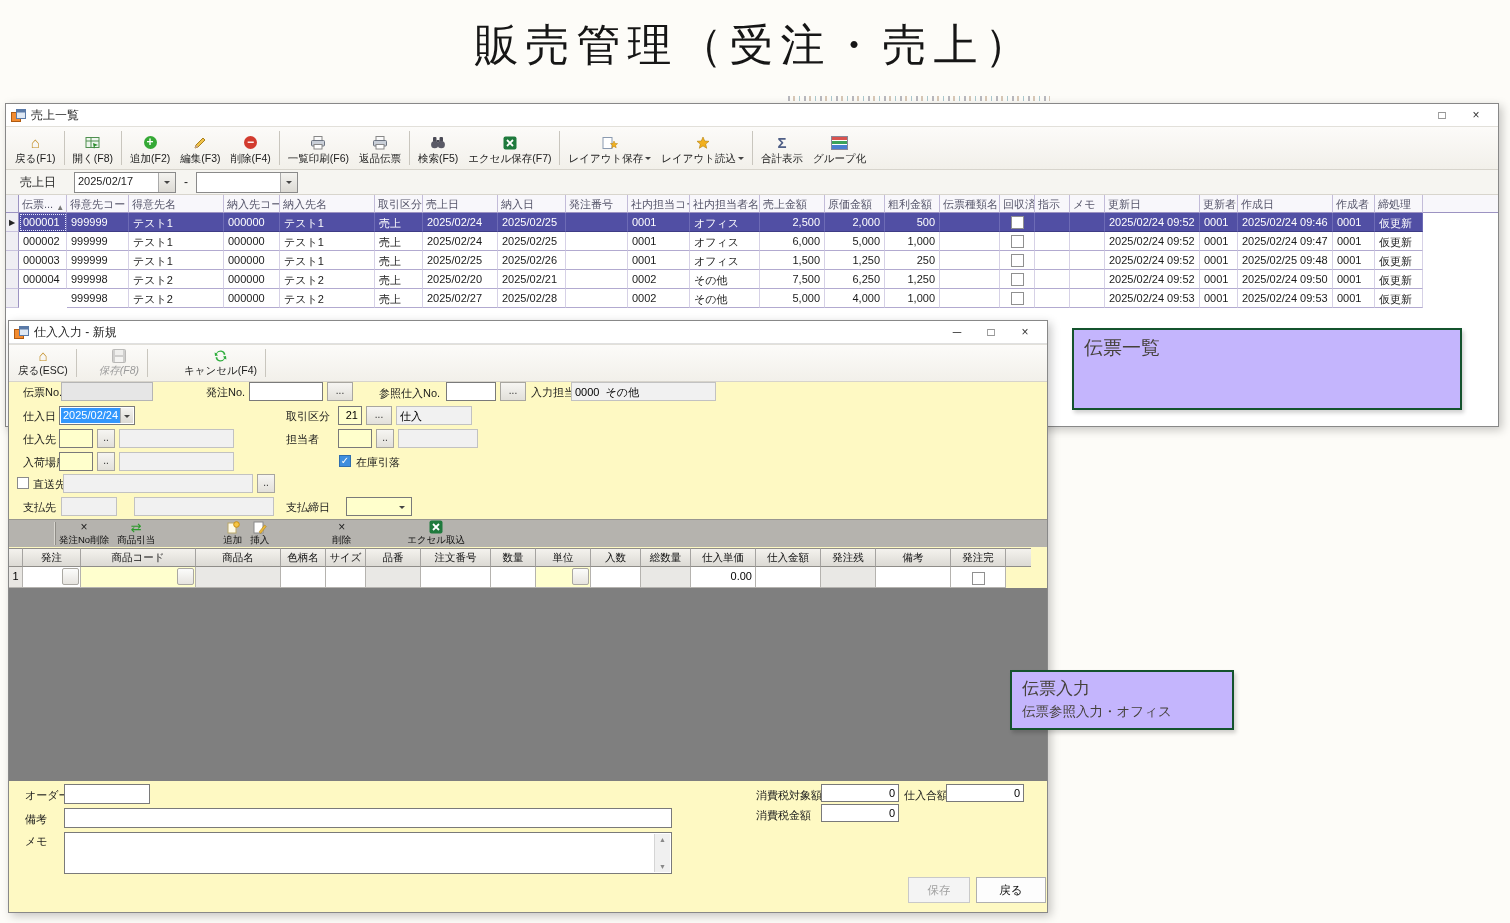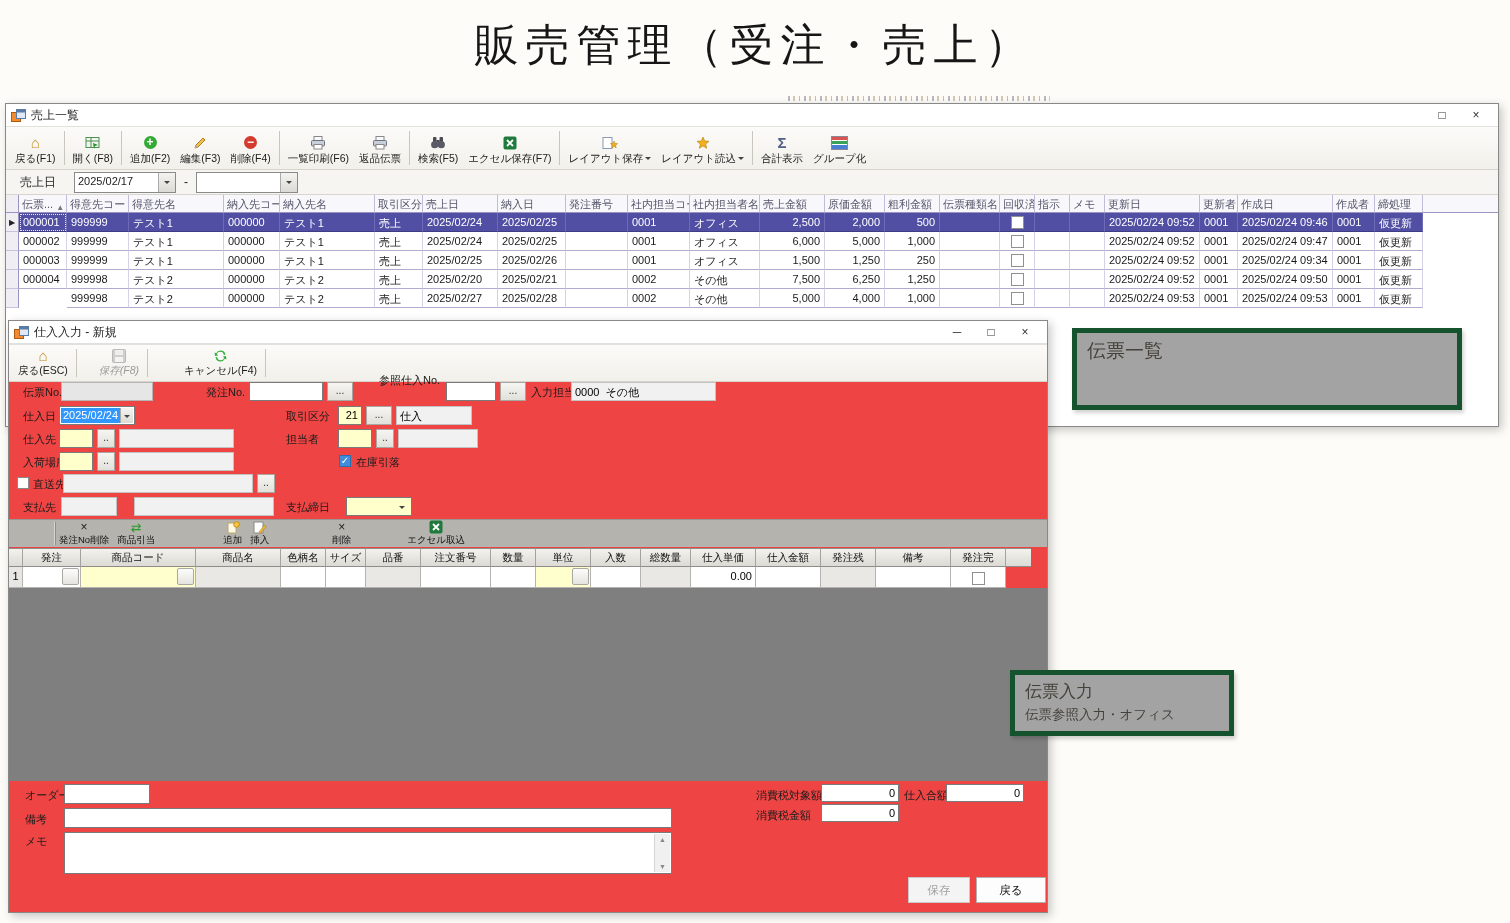--- a/index.html
+++ b/index.html
@@ -2,21 +2,21 @@
 <html><head>
 <meta charset="utf-8">
 <style>
   html,body{margin:0;padding:0;width:1510px;height:923px;overflow:hidden;background:#fdfcf8;
     font-family:"Liberation Sans","DejaVu Sans",sans-serif;}
   .page-title{position:absolute;top:16px;left:0;width:100%;text-align:center;font-size:44px;
     letter-spacing:7px;color:#161616;font-weight:400;}
   .artifact{position:absolute;left:788px;top:96px;width:262px;height:5px;opacity:.45;
     background:repeating-linear-gradient(90deg,#667 0 2px,transparent 2px 5px,#a86 5px 7px,transparent 7px 11px,#489 11px 12px,transparent 12px 16px);}
   
-  .win{position:absolute;background:#ef4444;border:1px solid #888;box-shadow:3px 3px 9px rgba(0,0,0,.22);}
+  .win{position:absolute;background:#fef9c3;border:1px solid #888;box-shadow:3px 3px 9px rgba(0,0,0,.22);}
   .titlebar{height:22px;background:#ffffff;display:flex;align-items:center;padding:0 5px;font-size:12px;color:#222;}
   .winicon{width:15px;height:13px;margin-right:5px;display:inline-block;}
   .titletext{flex:0 1 auto;white-space:nowrap;}
   .ctlbox{margin-left:auto;display:flex;}
   .ctl{width:34px;text-align:center;font-size:12px;color:#333;cursor:default;line-height:22px;}
   
   .toolbar{display:flex;align-items:stretch;background:linear-gradient(#fcfbf9,#f2ف0ea);background:linear-gradient(#fcfbf9,#f2f0ea);
     border-top:1px solid #e2e0da;border-bottom:1px solid #d7d4cc;padding:2px 2px 2px 4px;}
   .tbtn{display:flex;flex-direction:column;align-items:center;justify-content:flex-end;
     font-size:10.5px;color:#1c1c1c;padding:2px 5px 1px;min-width:38px;cursor:default;}
@@ -89,21 +89,21 @@
   .dg-c.pricecell{text-align:right;}
   .dg-c .mini{position:absolute;right:1px;top:1px;bottom:2px;width:15px;background:linear-gradient(#fcfcfb,#e6e4df);
     border:1px solid #aaa8a2;border-radius:2px;}
   .void{position:absolute;background:#7f7f7f;}
   .memo-scroll{position:absolute;right:1px;top:1px;bottom:1px;width:15px;background:#f0f0f0;border-left:1px solid #d5d5d5;
     display:flex;flex-direction:column;justify-content:space-between;align-items:center;font-size:7px;color:#888;padding:2px 0;}
   .pushbtn{position:absolute;box-sizing:border-box;background:#fdfdfd;border:1px solid #b0b0b0;font-size:11.5px;
     display:flex;align-items:center;justify-content:center;color:#111;}
   .pushbtn.disabled{color:#a0a0a0;background:#f4f4f4;border-color:#c9c9c9;}
   
-  .tip{position:absolute;background:#a3a3a3;border:5px solid #14532d;box-shadow:2px 3px 4px rgba(0,0,0,.18);
+  .tip{position:absolute;background:#c4b5fd;border:2px solid #14532d;box-shadow:2px 3px 4px rgba(0,0,0,.18);
     padding:5px 10px 7px;color:#45413a;box-sizing:border-box;}
   .tip-title{font-size:19px;margin-bottom:2px;}
   .tip-body{font-size:14.5px;line-height:1.42;}
   .tip.small .tip-title{font-size:17px;}
   .tip.small .tip-body{font-size:13.5px;}
 </style>
 </head>
 <body>
 
 <div class="page-title">販売管理（受注・売上）</div>
@@ -431,21 +431,21 @@
         <div class="lg-c num" style="width: 60px;">1,250</div>
         <div class="lg-c num" style="width: 55px;">250</div>
         <div class="lg-c" style="width: 60px;"></div>
         <div class="lg-c cbcell" style="width: 35px;">
           <div class="cb"></div>
         </div>
         <div class="lg-c" style="width: 35px;"></div>
         <div class="lg-c" style="width: 35px;"></div>
         <div class="lg-c" style="width: 95px;">2025/02/24 09:52</div>
         <div class="lg-c" style="width: 38px;">0001</div>
-        <div class="lg-c" style="width: 95px;">2025/02/24 09:34</div>
+        <div class="lg-c" style="width: 95px;">2025/02/25 09:48</div>
         <div class="lg-c" style="width: 42px;">0001</div>
         <div class="lg-c" style="width: 48px;">仮更新</div>
       </div>
       <div class="lg-row" style="width: 1417px;">
         <div class="lg-sel"></div>
         <div class="lg-c" style="width: 48px;">000004</div>
         <div class="lg-c" style="width: 62px;">999998</div>
         <div class="lg-c" style="width: 95px;">テスト2</div>
         <div class="lg-c" style="width: 56px;">000000</div>
         <div class="lg-c" style="width: 95px;">テスト2</div>
@@ -548,21 +548,21 @@
     <div class="sep"></div>
   </div>
 
   <span class="lbl" style="left:14px;top:64px;">伝票No.</span>
   <span class="field dfield" style="left:52px;top:61px;width:92px;"></span>
 
   <span class="lbl" style="left:197px;top:64px;">発注No.</span>
   <span class="field" style="left:240px;top:61px;width:74px;"></span>
   <span class="bbtn" style="left:318px;top:61px;width:26px;">...</span>
 
-  <span class="lbl" style="left:370px;top:52px;">参照仕入No.</span>
+  <span class="lbl" style="left:370px;top:65px;">参照仕入No.</span>
   <span class="field" style="left:437px;top:61px;width:50px;"></span>
   <span class="bbtn" style="left:491px;top:61px;width:26px;">...</span>
 
   <span class="lbl" style="left:522px;top:64px;">入力担当</span>
   <span class="field gfield" style="left:562px;top:61px;width:145px;"><span>0000</span>&nbsp;&nbsp;<span>その他</span></span>
 
   <span class="lbl" style="left:14px;top:88px;">仕入日</span>
   <span class="field datefield selcombo" style="left:50px;top:85px;width:76px;padding:1px;">
     <span class="dv cv">2025/02/24</span>
     <span class="combo-btn" style="height:15px;">

